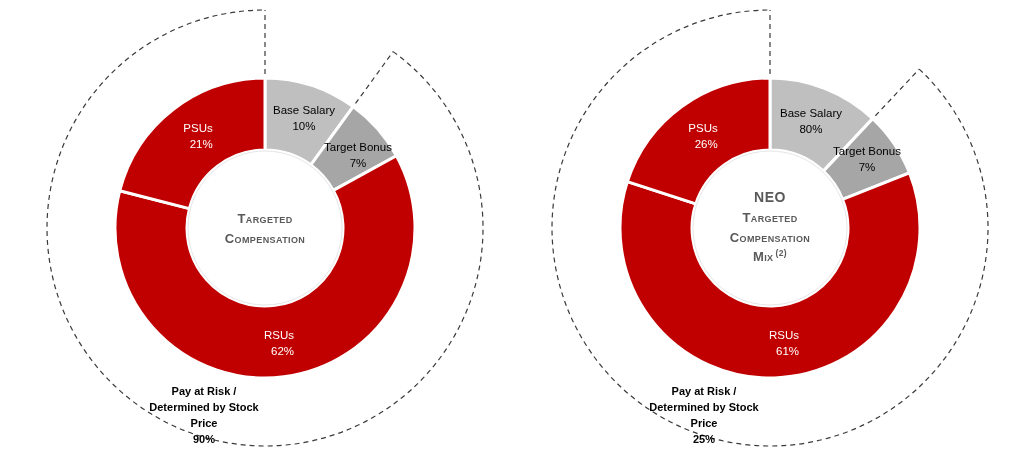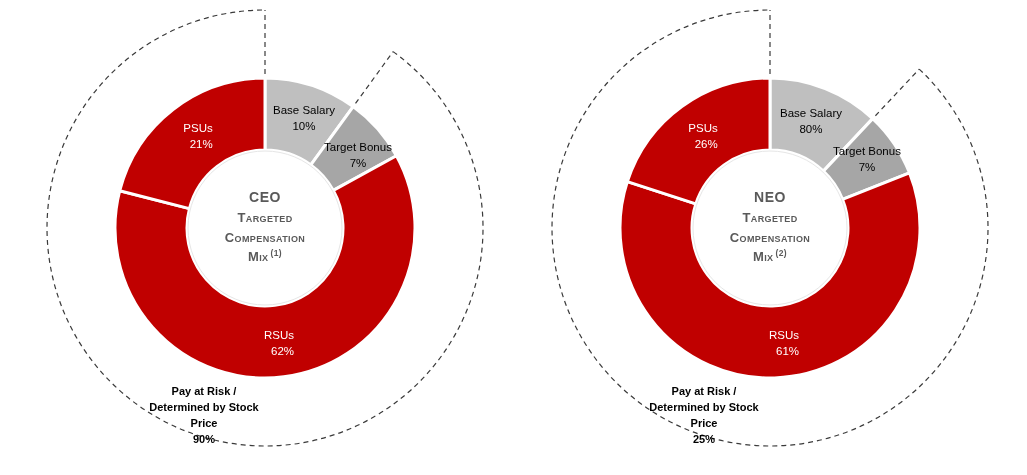--- a/index.html
+++ b/index.html
@@ -48,24 +48,22 @@
     <div class="seg-label light" style="left:198px;top:137px;">
       <div>PSUs</div>
       <div>21%</div>
     </div>
     <div class="seg-label light" style="left:279px;top:344px;">
       <div>RSUs</div>
       <div>62%</div>
     </div>
 
     <div class="center-text">
-      <div class="center-title">CEO</div>
       <div class="center-line"><span>Targeted</span></div>
       <div class="center-line"><span>Compensation</span></div>
-      <div class="center-line"><span>Mix</span><sup class="fnref">(1)</sup></div>
     </div>
 
     <div class="annotation" style="left:204px;top:416px;">
       <div>Pay at Risk /</div>
       <div>Determined by Stock</div>
       <div>Price</div>
       <div>90%</div>
     </div>
   </div>
 

